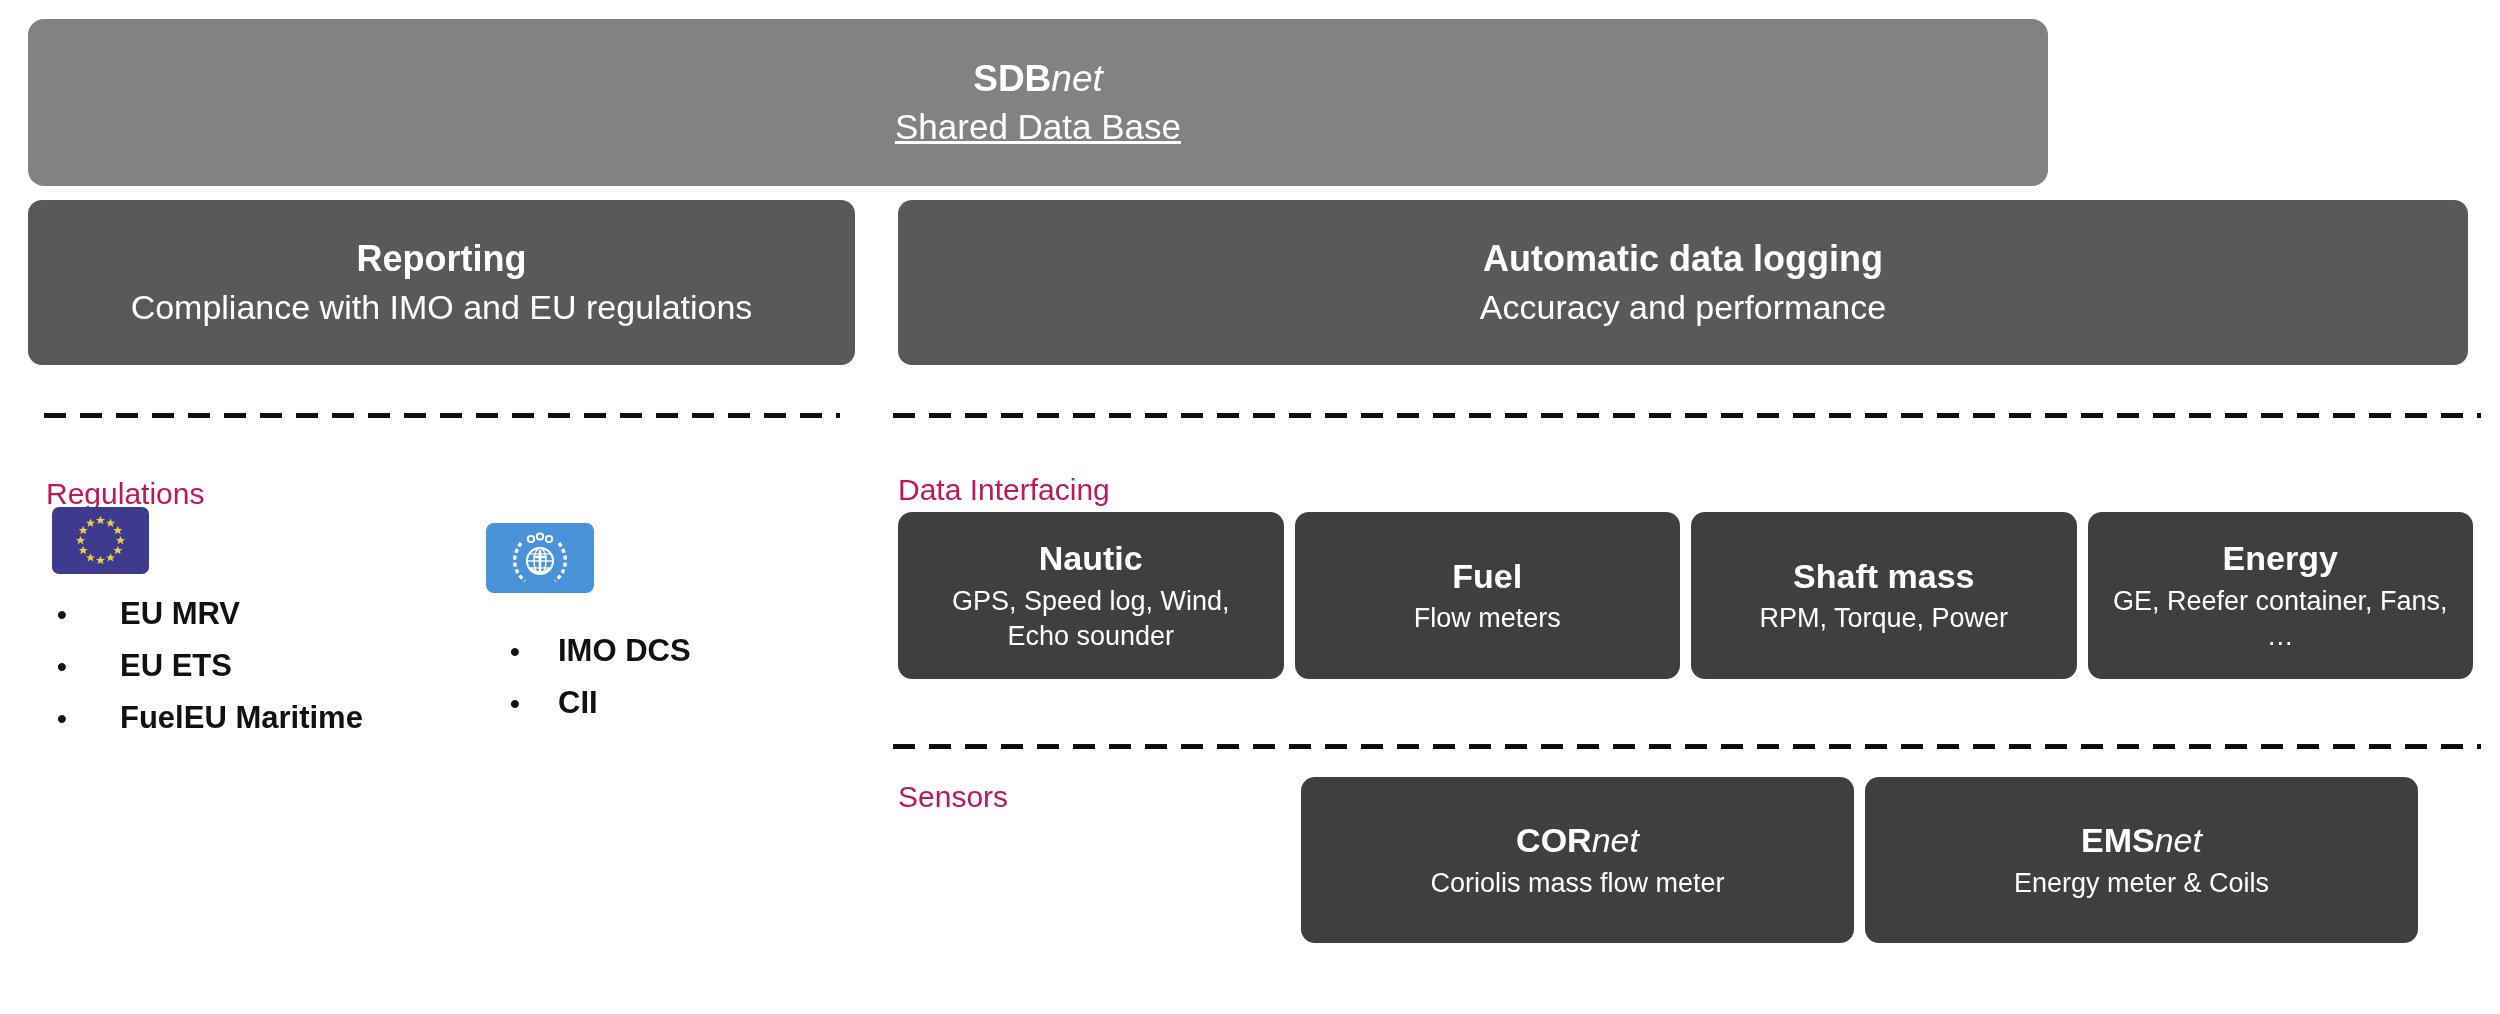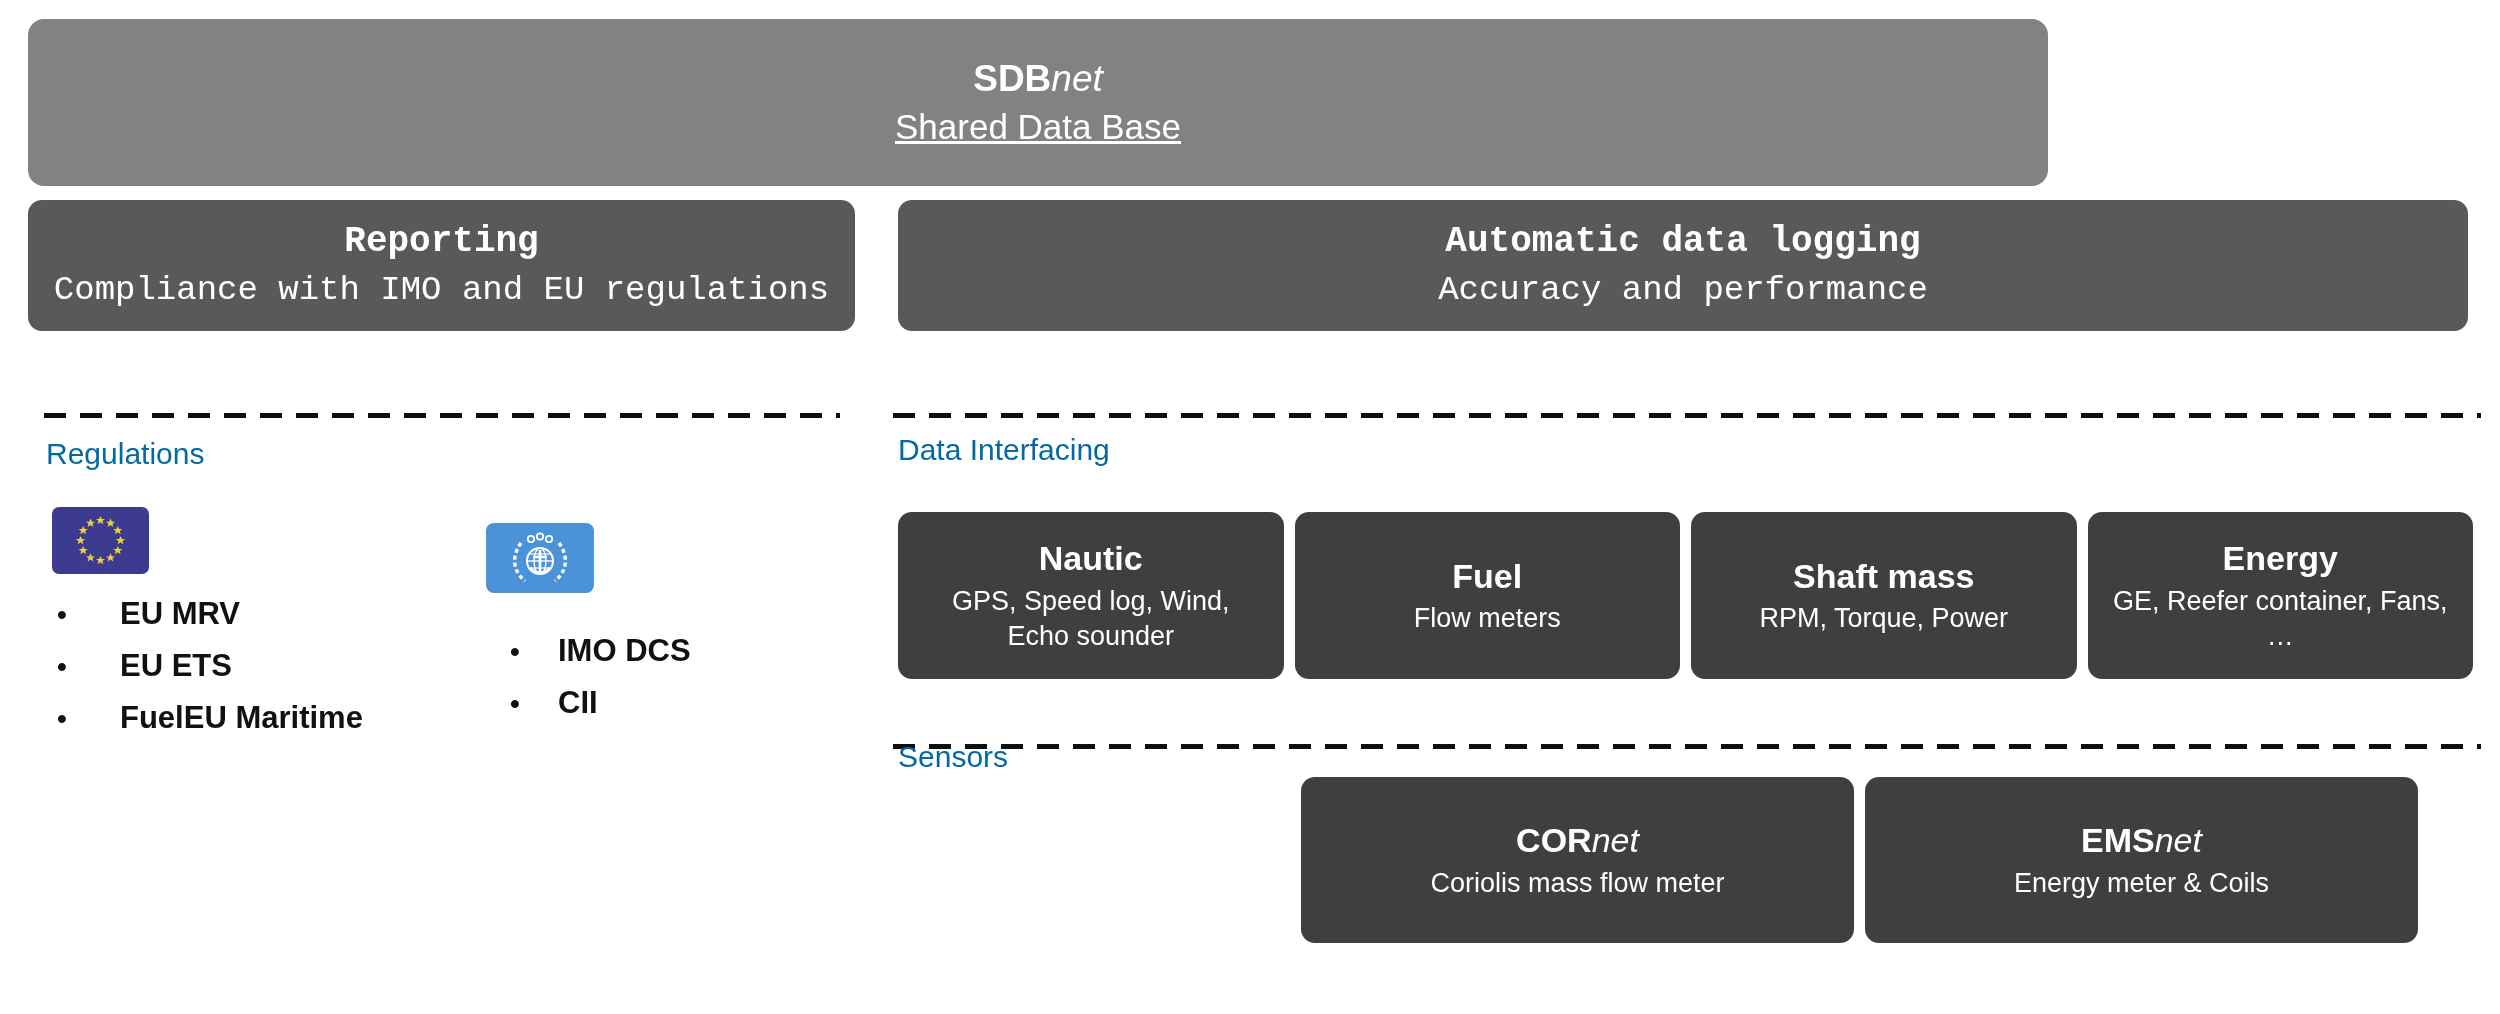--- a/index.html
+++ b/index.html
@@ -14,39 +14,39 @@
     background:#828282; border-radius:16px; color:#fff;
     display:flex; flex-direction:column; align-items:center; justify-content:center;
     text-align:center; line-height:1.32;
   }
   .topbar .t1 { font-size:37px; font-weight:700; }
   .topbar .t1 .net { font-style:italic; font-weight:400; }
   .topbar .t2 { font-size:35px; font-weight:400;text-decoration:underline; }
 
   
   .row2box {
-    position:absolute; top:200px; height:131px; background:#595959; border-radius:14px;
+    position:absolute; top:200px; height:165px; background:#595959; border-radius:14px;
     color:#fff; display:flex; flex-direction:column; align-items:center; justify-content:center;
-    text-align:center; line-height:1.38;font-family:Liberation Mono, monospace;
+    text-align:center; line-height:1.38;
   }
   .row2box .t { font-size:36px; font-weight:700; }
   .row2box .s { font-size:34px; font-weight:400; }
   .box-reporting { left:28px;  width:827px; }
   .box-logging   { left:898px; width:1570px; }
 
   
   .dash {
     position:absolute; height:5px;
     background:repeating-linear-gradient(90deg, #0e0e0e 0 22px, transparent 22px 36px);
   }
   .dash-left   { left:44px;  top:413px; width:796px;  }
   .dash-right1 { left:893px; top:413px; width:1588px; }
   .dash-right2 { left:893px; top:744px; width:1588px; }
 
-  .seclabel { position:absolute; font-size:30px; font-weight:400; color:#0369a1; }
+  .seclabel { position:absolute; font-size:30px; font-weight:400; color:#be185d;margin-top:40px; }
   .lbl-regulations { left:46px;  top:437px; }
   .lbl-interfacing { left:898px; top:433px; }
   .lbl-sensors     { left:898px; top:740px; }
 
   
   .flag { position:absolute; display:block; }
   .eu-flag  { left:52px;  top:507px; }
   .imo-logo { left:486px; top:523px; }
 
   

